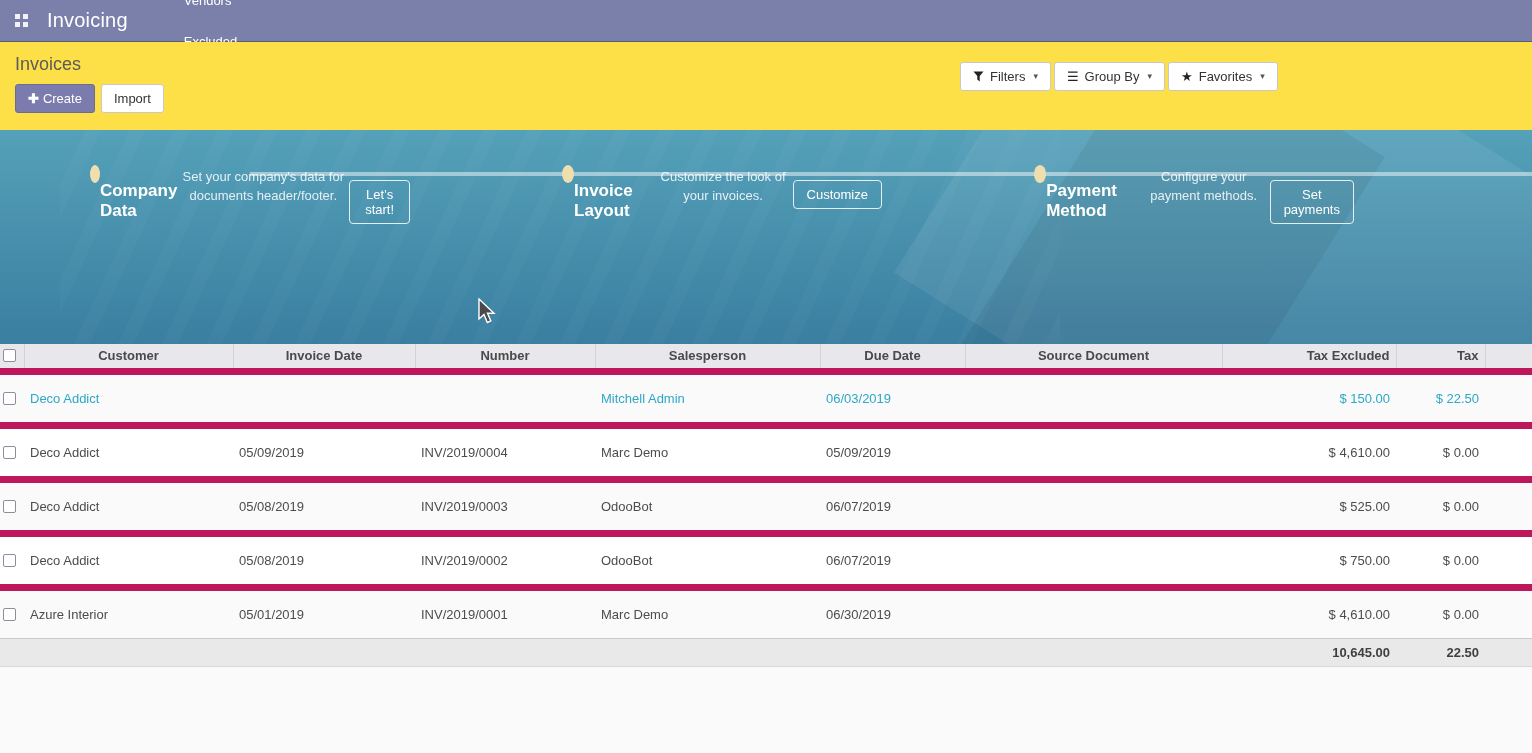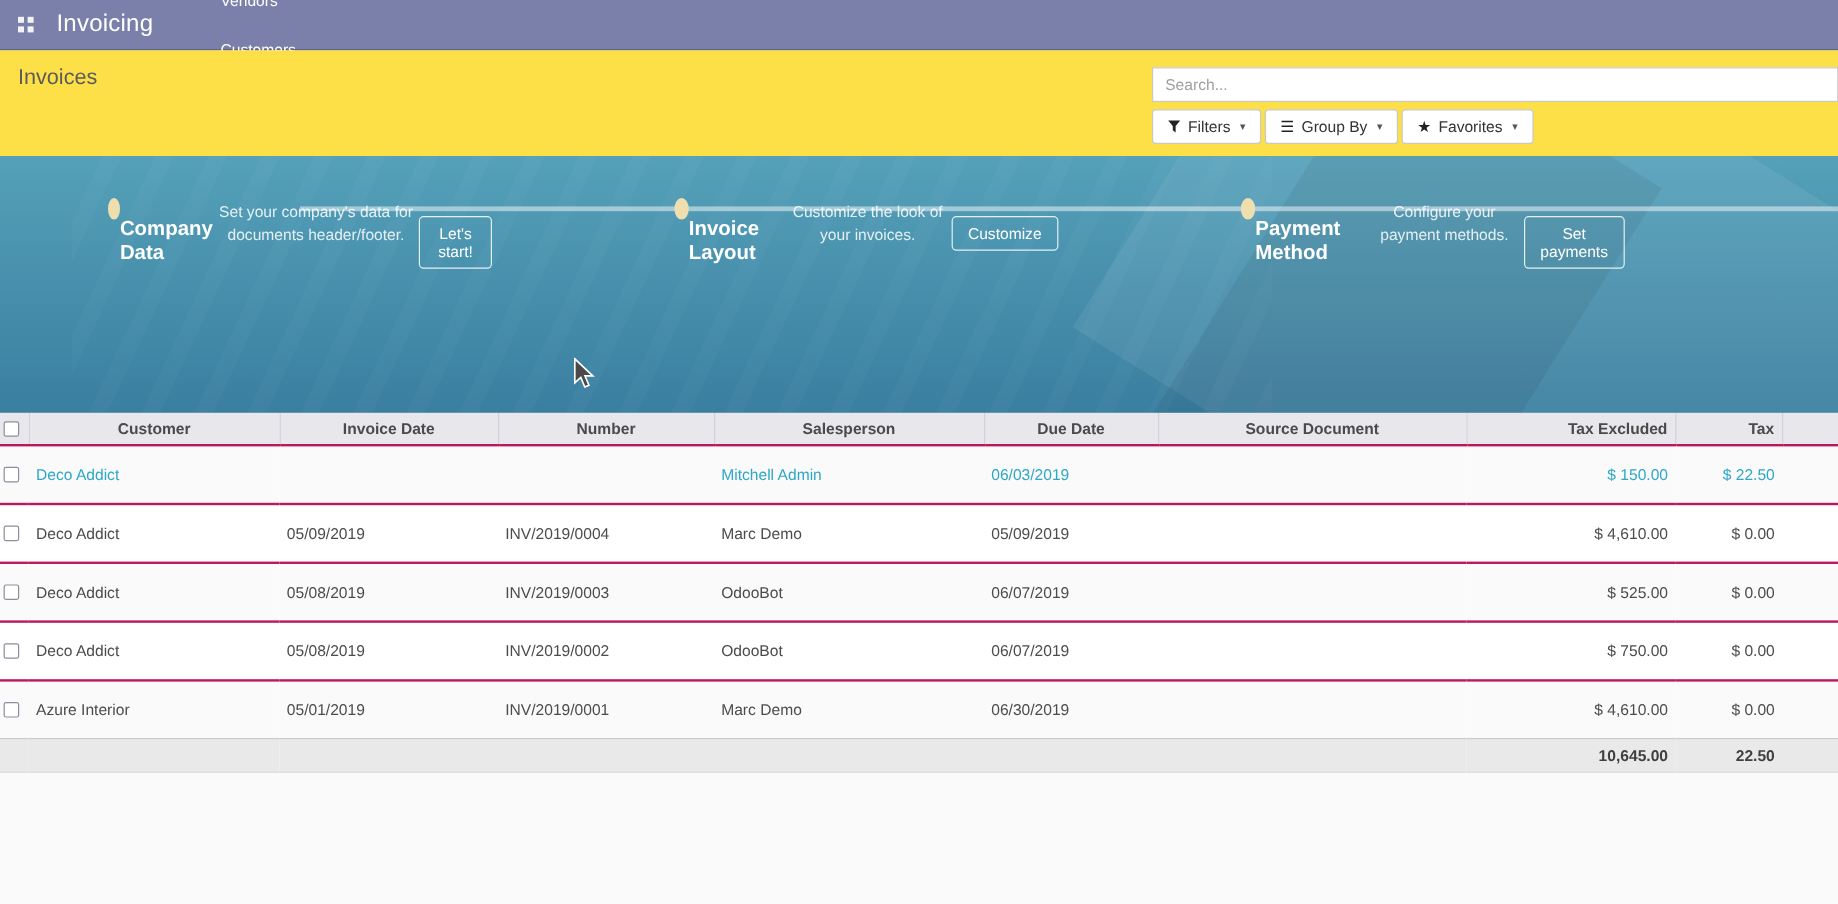--- a/index.html
+++ b/index.html
@@ -52,21 +52,21 @@
   .step-dot{width:18px;height:18px;border-radius:50%;background:var(--dot);z-index:2;}
   .step-title{margin-top:16px;color:#fff;font-size:17px;font-weight:bold;}
   .step-desc{margin-top:2px;color:rgba(255,255,255,.85);font-size:13px;line-height:19px;text-align:center;max-width:235px;}
   .step-btn{margin-top:15px;background:transparent;border:1px solid rgba(255,255,255,.85);color:#fff;
     font-size:13px;padding:6px 13px;border-radius:4px;cursor:pointer;font-family:"Liberation Sans",sans-serif;}
   
   .list-table{width:1532px;border-collapse:collapse;table-layout:fixed;font-size:13px;}
   .list-table th{background:#e7e7ec;color:#4a4a4a;font-weight:bold;text-align:center;height:27px;
     padding:0 6px;border-bottom:1px solid #c8c8cf;border-left:1px solid #d2d2da;}
   .list-table th:first-child{border-left:none;}
-  .list-table tbody td{height:33px;padding:16px 6px;border-top:2px solid #be185d;color:#4c4c4c;}
+  .list-table tbody td{height:33px;padding:16px 6px;border-top:7px solid #be185d;color:#4c4c4c;}
   .list-table tbody tr:nth-child(odd) td{background:#fafafa;}
   .list-table tbody tr.highlight td{color:var(--accent);}
   .list-table .align-right{text-align:right;}
   .list-table tfoot td{height:28px;background:#e9e9e9;border-top:1px solid #c9c9c9;
     border-bottom:1px solid #d8d8d8;font-weight:bold;color:#3f3f3f;padding:0 6px;}
   .checkbox{width:13px;height:13px;border:1px solid #8d8d9c;border-radius:2px;background:#fff;cursor:pointer;}
   .cb-cell{padding-left:3px !important;}
   .below-table{height:187px;background:#fafafa;}
   
   .mouse-cursor{position:absolute;left:478px;top:298px;z-index:50;pointer-events:none;}
@@ -80,29 +80,32 @@
         <span></span>
         <span></span>
         <span></span>
         <span></span>
       </div>
   </div>
   <div class="app-name">Invoicing</div>
   <div class="nav-menus">
     <div class="menu-item">Customers</div>
     <div class="menu-item">Vendors</div>
-    <div class="menu-item">Customers</div>
+    <div class="menu-item">Excluded</div>
     <div class="menu-item">Configuration</div>
   </div>
 </div>
 
 <div class="control-panel">
   <div class="view-title">Invoices</div>
+  <div class="cp-buttons">
+    <button class="btn btn-primary"><span class="plus">✚</span><span>Create</span></button>
+    <button class="btn">Import</button>
+  </div>
   <div class="cp-right">
-    <input class="search-input" value="" placeholder="Search..." style="">
     <div class="filter-row">
       <button class="btn filter-btn">
         <svg class="funnel-svg" width="11" height="11" viewBox="0 0 11 11">
             <path d="M0.5 0.5 H10.5 L6.7 5 V10.5 L4.3 8.6 V5 Z" fill="#222"></path>
           </svg>
         <span>Filters</span>
           <span class="caret">▾</span>
       </button>
       <button class="btn filter-btn">
         <span class="icon-glyph">☰</span>

